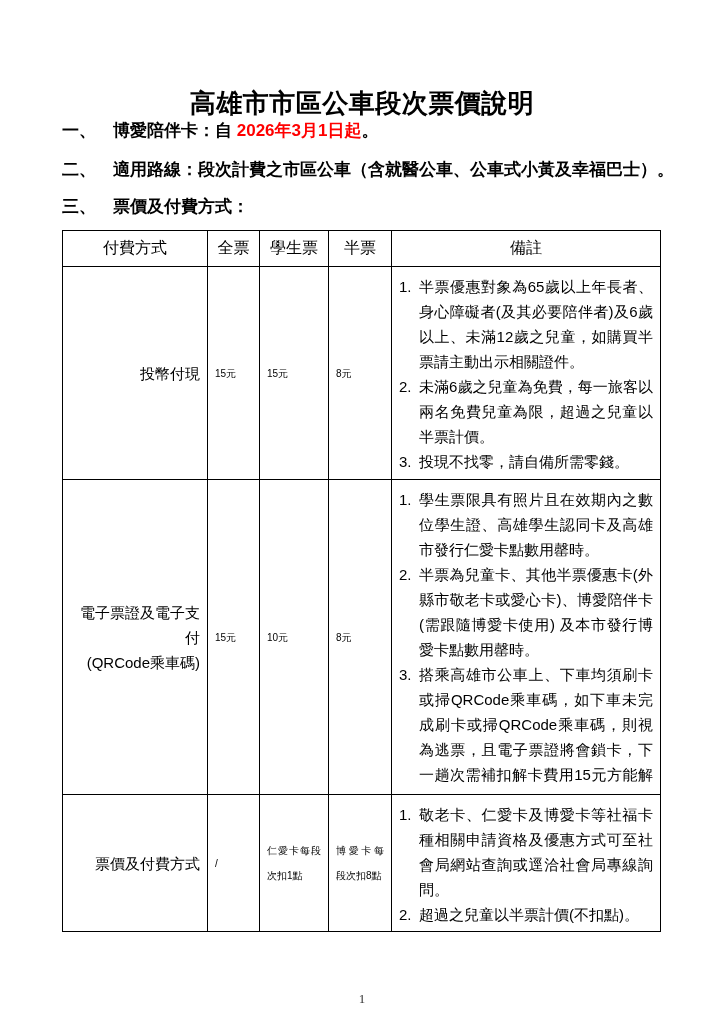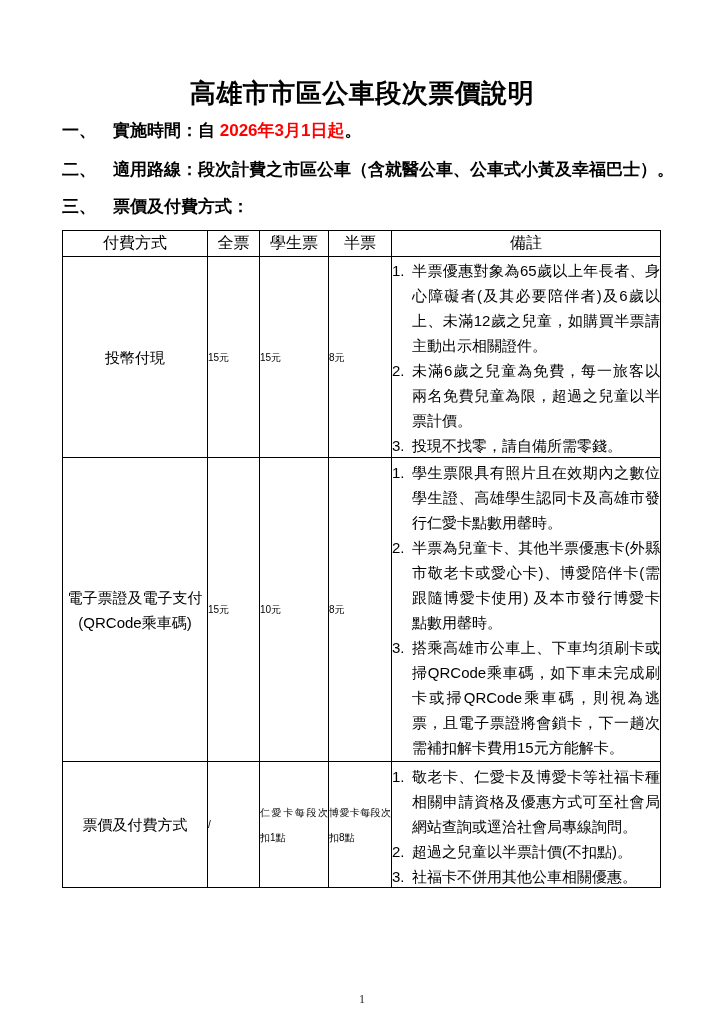--- a/index.html
+++ b/index.html
@@ -8,21 +8,21 @@
     position: relative;
     width: 724px;
     height: 1024px;
     background: #ffffff;
     color: #000000;
     font-family: "Liberation Sans", "DejaVu Sans", sans-serif;
     overflow: hidden;
   }
   .title {
     position: absolute;
-    top: 76px; left: 0;
+    top: 86px; left: 0;
     width: 100%;
     margin: 0;
     text-align: center;
     font-size: 26px;
     font-weight: 700;
     letter-spacing: 0.5px;
   }
   .sec {
     position: absolute;
     left: 62px;
@@ -41,32 +41,32 @@
     top: 230px;
     width: 598px;
     border-collapse: collapse;
     table-layout: fixed;
     border: 1.5px solid #000;
     font-size: 15px;
     color: #000;
   }
   table.fare-table th, table.fare-table td {
     border: 1px solid #000;
-    padding: 0;
+    padding: 7px;
     font-weight: 400;
     vertical-align: middle;
     margin-left: 23px;
   }
   tr.hrow { height: 26px; }
   tr.hrow th { text-align: center; font-size: 16px; }
   tr.row1 { height: 201px; }
   tr.row2 { height: 304px; }
   tr.row3 { height: 126px; }
   td.method {
-    text-align: center;
+    text-align: right;
     padding-left: 5px;
     padding-right: 2px;
     font-size: 15px;
     line-height: 25px;
   }
   td.fare {
     text-align: justify;
     padding: 0 6px 0 5px;
     font-size: 10px;
     line-height: 25px;
@@ -91,21 +91,21 @@
   }
 </style>
 </head>
 <body>
 
 <div class="page">
 
   <h1 class="title">高雄市市區公車段次票價說明</h1>
 
   <div class="sec" style="top:120px">
-    <span class="sec-num">一、</span><span><span>實施時間：自 </span><span class="red">2026年3月1日起</span><span>。</span></span>
+    <span class="sec-num">一、</span><span><span>博愛陪伴卡：自 </span><span class="red">2026年3月1日起</span><span>。</span></span>
   </div>
 
   <div class="sec" style="top:196px">
     <span class="sec-num">三、</span><span>票價及付費方式：</span>
   </div>
 
   <div class="sec" style="top:159px">
     <span class="sec-num">二、</span><span>適用路線：段次計費之市區公車（含就醫公車、公車式小黃及幸福巴士）。</span>
   </div>
 

